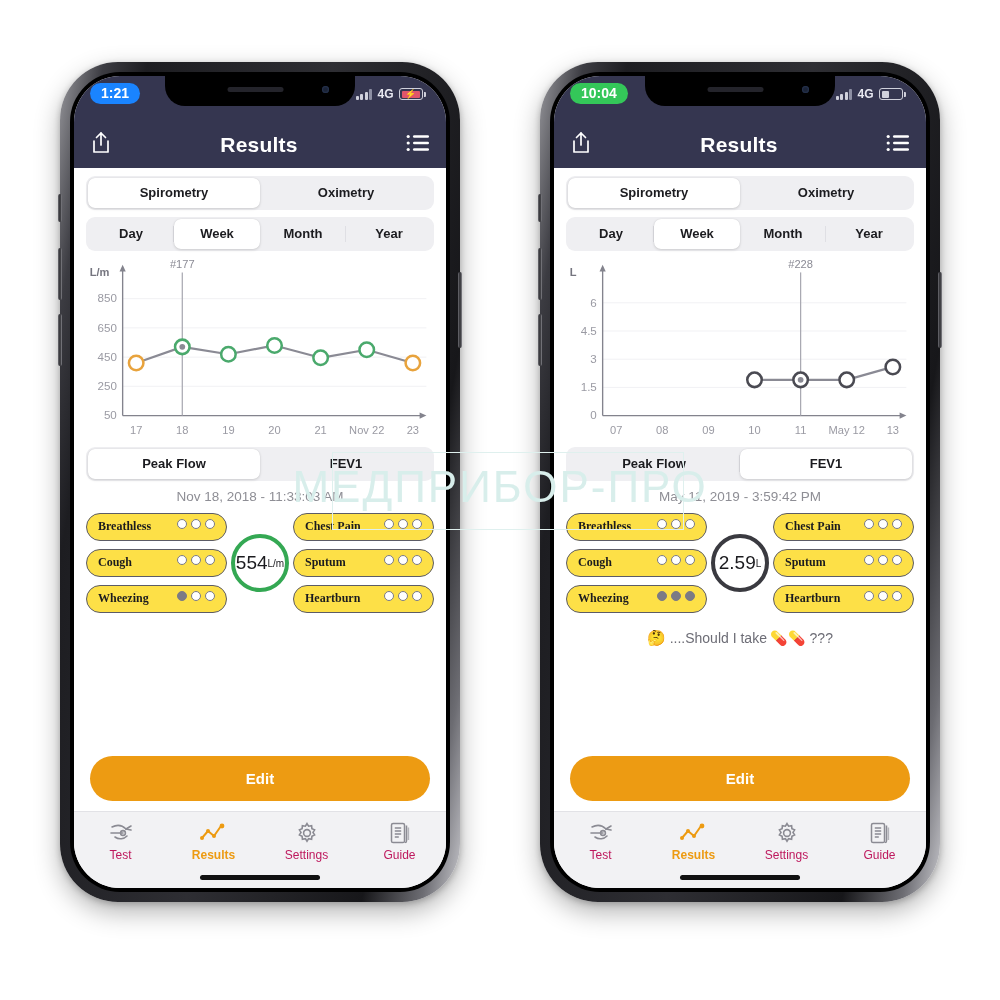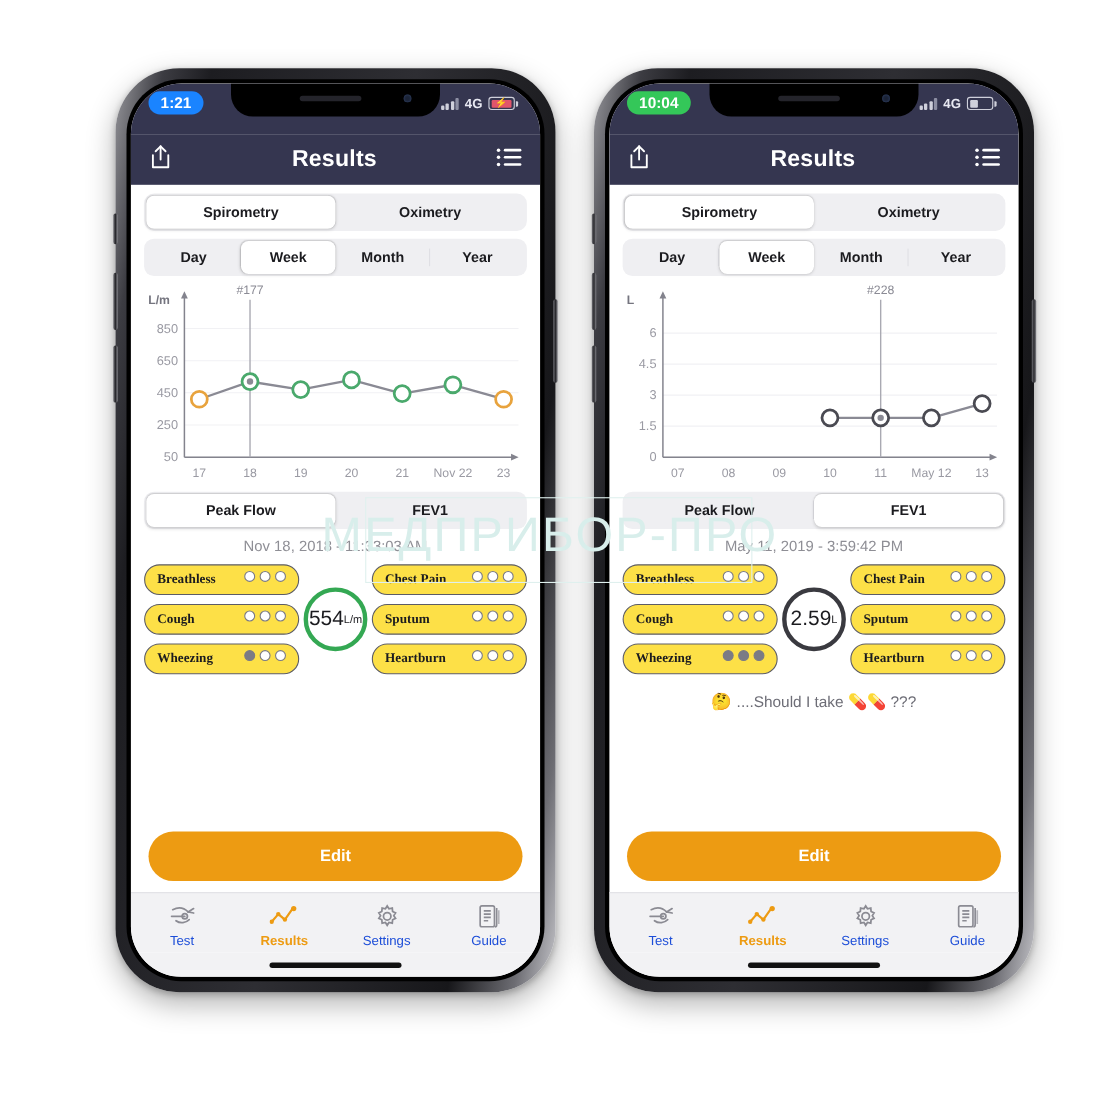--- a/index.html
+++ b/index.html
@@ -35,21 +35,21 @@
 
   
   .phone {
     position: absolute;
     width: 400px; height: 840px;
     border-radius: 58px;
     background: linear-gradient(100deg,#9a9a9f 0%,#3c3c42 8%,#1d1d21 16%,#2e2e33 50%,#17171a 82%,#6d6d73 93%,#c9c9ce 100%);
     padding: 10px;
     box-shadow: 0 10px 26px rgba(0,0,0,0.30), 0 2px 6px rgba(0,0,0,0.22);
   }
-  .phone.left  { left: 60px;  top: 62px; margin-left: 45px; }
+  .phone.left  { left: 60px;  top: 62px; }
   .phone.right { left: 540px; top: 62px; }
 
   .phone-inner {
     position: relative;
     width: 100%; height: 100%;
     border-radius: 50px;
     background: #000;
     padding: 4px;
   }
   .screen {
@@ -275,21 +275,21 @@
 
   
   .tabbar {
     display: flex;
     background: #f2f2f4;
     padding: 9px 0 4px;
     border-top: 1px solid #e2e2e6;
     flex: none;
   }
   .tab { flex: 1; display: flex; flex-direction: column; align-items: center; gap: 3px; }
-  .tab-label { font-size: 12px; color: #1d4ed8; }
+  .tab-label { font-size: 12px; color: #be185d; }
   .tab.active .tab-label { color: #ED9B12; font-weight: 700; }
   .tab svg { display: block; }
 
   .home-ind {
     height: 22px; background: #f2f2f4;
     display: flex; align-items: center; justify-content: center;
     flex: none;
   }
   .home-bar { width: 120px; height: 5px; border-radius: 3px; background: #111; }
 </style>

